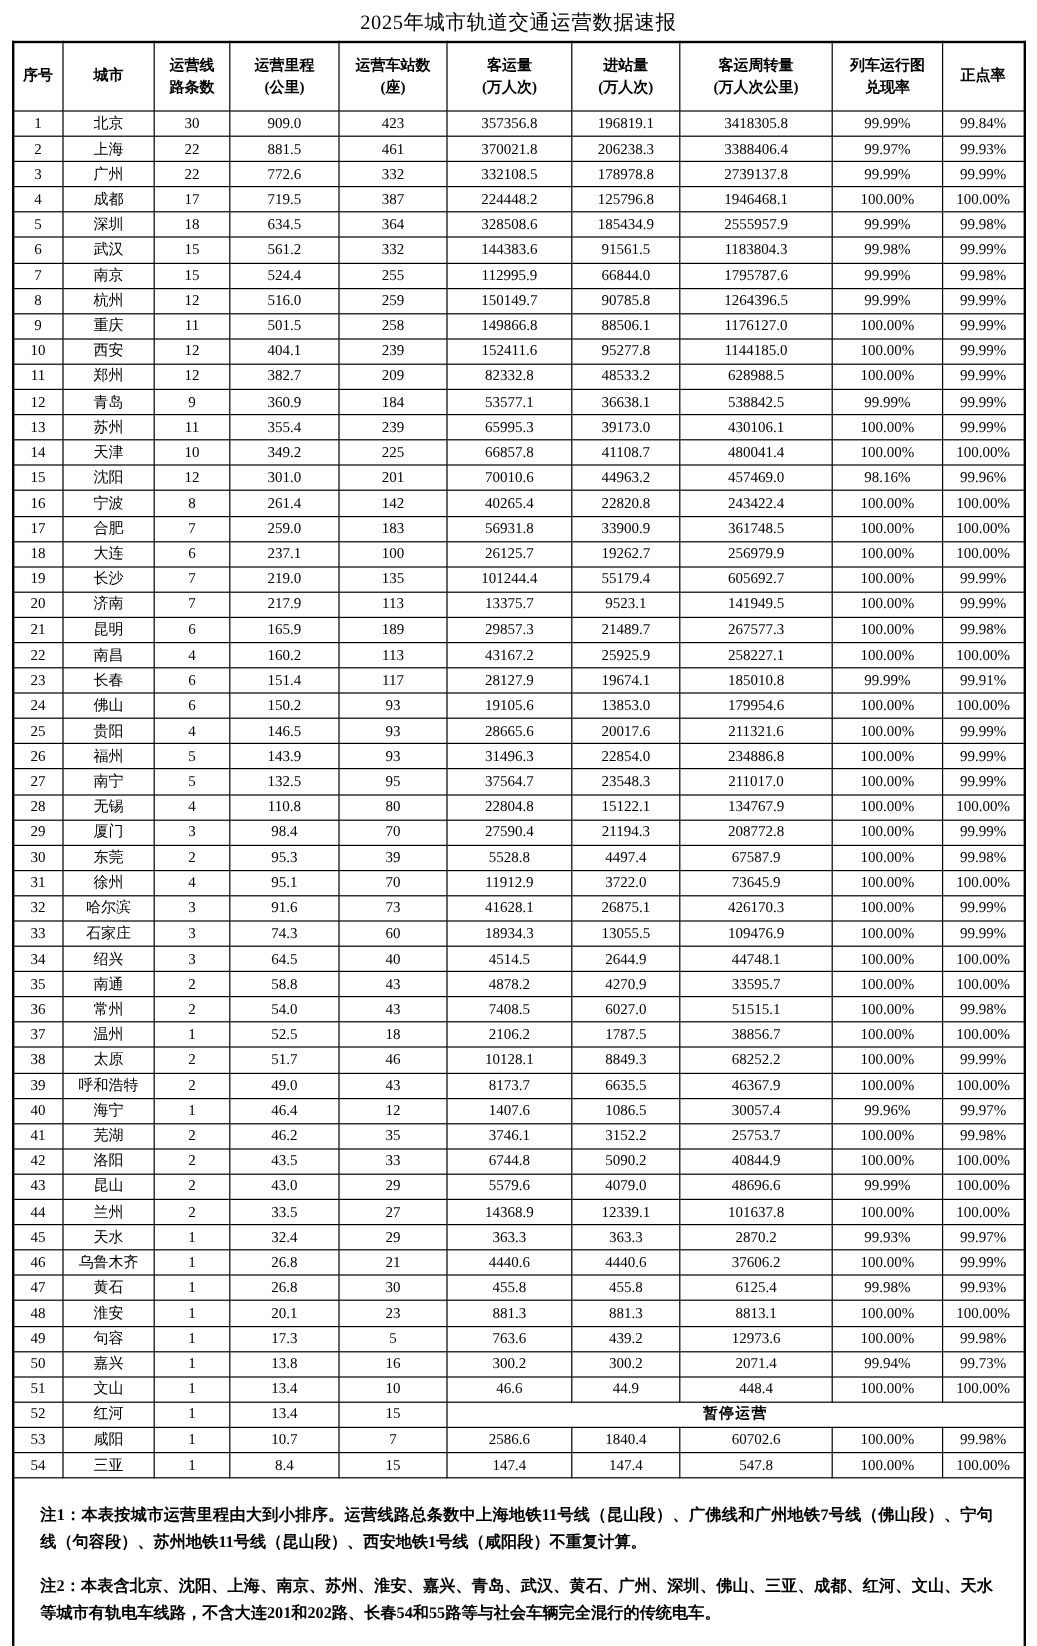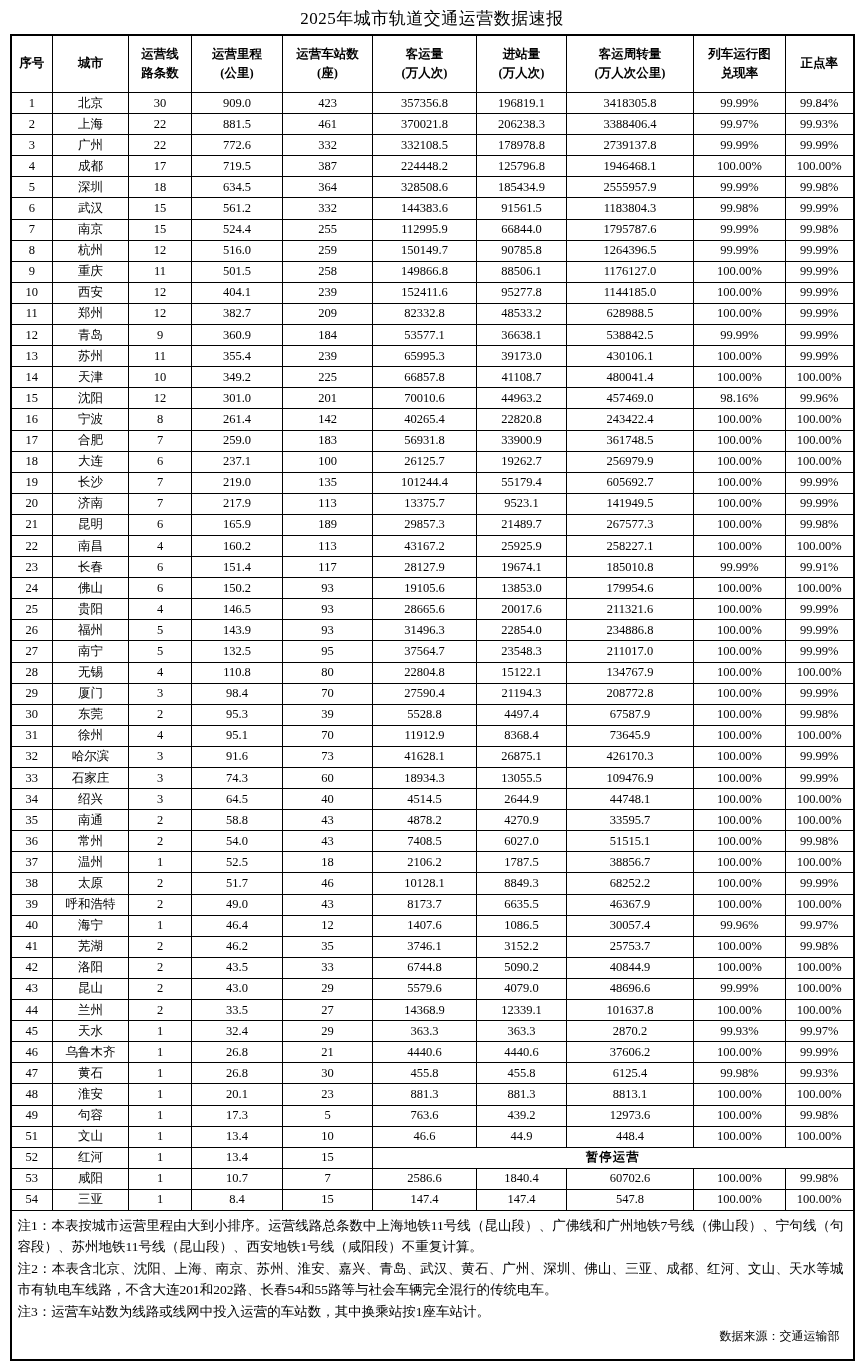--- a/index.html
+++ b/index.html
@@ -53,23 +53,23 @@
   td.suspended {
     letter-spacing: 1px;
     font-weight: bold;
   }
   tfoot td.notes-cell {
     text-align: left;
     padding: 4px 9px 4px 6px;
     white-space: normal;
   }
   p.note {
-    margin: 0;
+    margin: 16px;
     font-size: 13.5px;
-    font-weight: normal;
+    font-weight: bold;
     line-height: 21.5px;
     text-align: justify;
   }
   p.source {
     margin: 6px 0 10px 0;
     font-size: 12px;
     font-weight: normal;
     text-align: right;
     padding-right: 4px;
   }
@@ -469,21 +469,21 @@
           <td>100.00%</td>
           <td>99.98%</td>
         </tr>
         <tr>
           <td>31</td>
           <td>徐州</td>
           <td>4</td>
           <td>95.1</td>
           <td>70</td>
           <td>11912.9</td>
-          <td>8368.4</td>
+          <td>3722.0</td>
           <td>73645.9</td>
           <td>100.00%</td>
           <td>100.00%</td>
         </tr>
         <tr>
           <td>32</td>
           <td>哈尔滨</td>
           <td>3</td>
           <td>91.6</td>
           <td>73</td>
@@ -689,20 +689,32 @@
           <td>49</td>
           <td>句容</td>
           <td>1</td>
           <td>17.3</td>
           <td>5</td>
           <td>763.6</td>
           <td>439.2</td>
           <td>12973.6</td>
           <td>100.00%</td>
           <td>99.98%</td>
+        </tr>
+        <tr>
+          <td>50</td>
+          <td>嘉兴</td>
+          <td>1</td>
+          <td>13.8</td>
+          <td>16</td>
+          <td>300.2</td>
+          <td>300.2</td>
+          <td>2071.4</td>
+          <td>99.94%</td>
+          <td>99.73%</td>
         </tr>
         <tr>
           <td>51</td>
           <td>文山</td>
           <td>1</td>
           <td>13.4</td>
           <td>10</td>
           <td>46.6</td>
           <td>44.9</td>
           <td>448.4</td>

